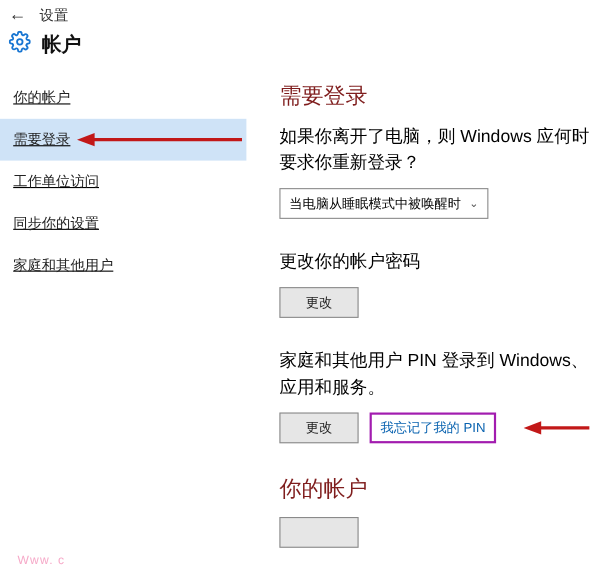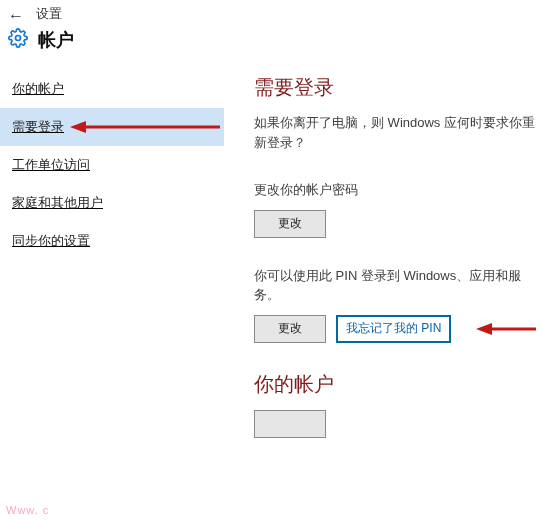--- a/index.html
+++ b/index.html
@@ -63,22 +63,22 @@
     overflow: hidden;
   }
   .section-title {
     font-size: 20px;
     font-weight: 400;
     margin-bottom: 12px;
     color: #7f1d1d;
   }
   .section { margin-bottom: 28px; }
   .desc {
-    font-size: 13px;
-    color: #404040;
+    font-size: 16px;
+    color: #000000;
     margin-bottom: 10px;
     line-height: 1.5;
   }
   .select {
     display: inline-flex;
     align-items: center;
     border: 1px solid #8a8a8a;
     height: 28px;
     min-width: 190px;
     padding: 0 8px;
@@ -105,35 +105,35 @@
     cursor: default;
     text-align: center;
   }
   .btn + .link-box { margin-left: 10px; }
   .link-box {
     display: inline-flex;
     align-items: center;
     height: 28px;
     padding: 0 8px;
     color: #0a63b0;
-    border: 2px solid #0369a1;
+    border: 2px solid #a21caf;
     font-size: 12px;
     cursor: default;
   }
   .row { display: flex; align-items: center; position: relative; }
   .annot-arrow2 {
     position: absolute;
     left: 222px;
     top: 50%;
     transform: translateY(-50%);
     pointer-events: none;
   }
   .watermark {
     position: absolute;
-    left: 6px;
+    left: 16px;
     bottom: 10px;
     font-size: 11px;
     color: #f6a9c8;
     letter-spacing: 1px;
     margin-top: 12px;
   }
 </style>
 </head>
 <body>
 
@@ -161,43 +161,47 @@
       <span>需要登录</span>
       <svg class="annot-arrow1" width="150" height="18">
         <line x1="150" y1="9" x2="14" y2="9" stroke="#c21818" stroke-width="3"></line>
         <polygon points="0,9 16,3 16,15" fill="#c21818"></polygon>
       </svg>
     </div>
     <div class="sidebar-item">
       <span>工作单位访问</span>
     </div>
     <div class="sidebar-item">
+      <span>同步你的设置</span>
+    </div>
+    <div class="sidebar-item">
       <span>家庭和其他用户</span>
-    </div>
-    <div class="sidebar-item">
-      <span>同步你的设置</span>
     </div>
   </div>
 
   <div class="main">
 
     <div class="section">
       <div class="section-title">需要登录</div>
       <div class="desc">如果你离开了电脑，则 Windows 应何时要求你重新登录？</div>
+      <div class="select">
+        <span>当电脑从睡眠模式中被唤醒时</span>
+        <span class="chev">⌄</span>
+      </div>
     </div>
 
     <div class="section">
       <div class="desc">更改你的帐户密码</div>
       <div class="btn">
         <span>更改</span>
       </div>
     </div>
 
     <div class="section">
-      <div class="desc">你可以使用此 PIN 登录到 Windows、应用和服务。</div>
+      <div class="desc">家庭和其他用户 PIN 登录到 Windows、应用和服务。</div>
       <div class="row">
         <div class="btn">
           <span>更改</span>
         </div>
         <div class="link-box">
           <span>我忘记了我的 PIN</span>
         </div>
         <svg class="annot-arrow2" width="60" height="18">
           <line x1="60" y1="9" x2="14" y2="9" stroke="#c21818" stroke-width="3"></line>
           <polygon points="0,9 16,3 16,15" fill="#c21818"></polygon>

